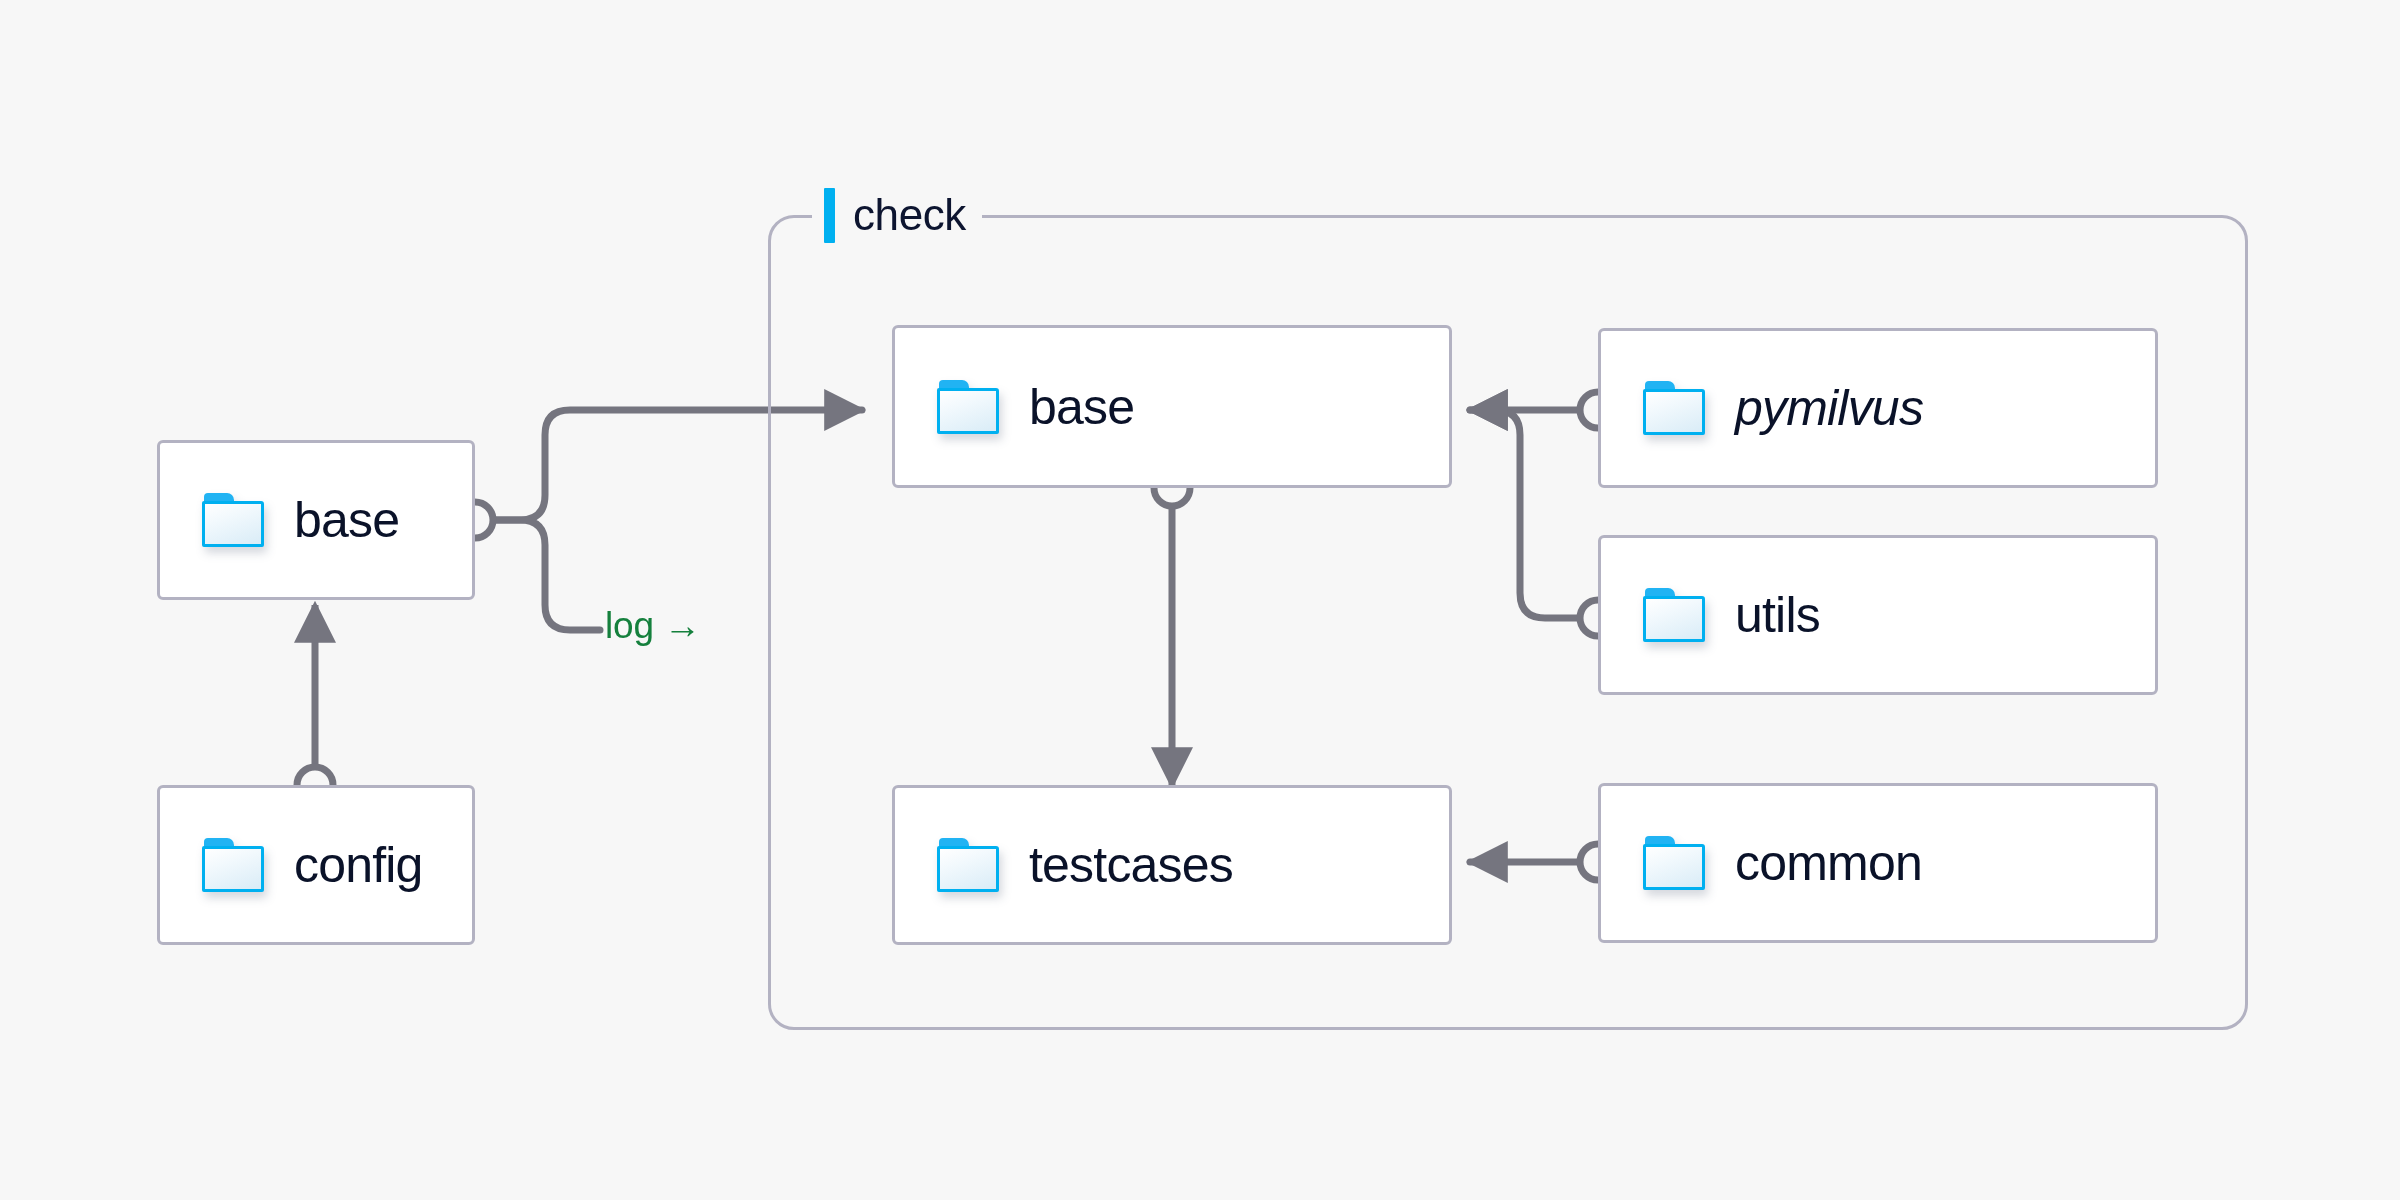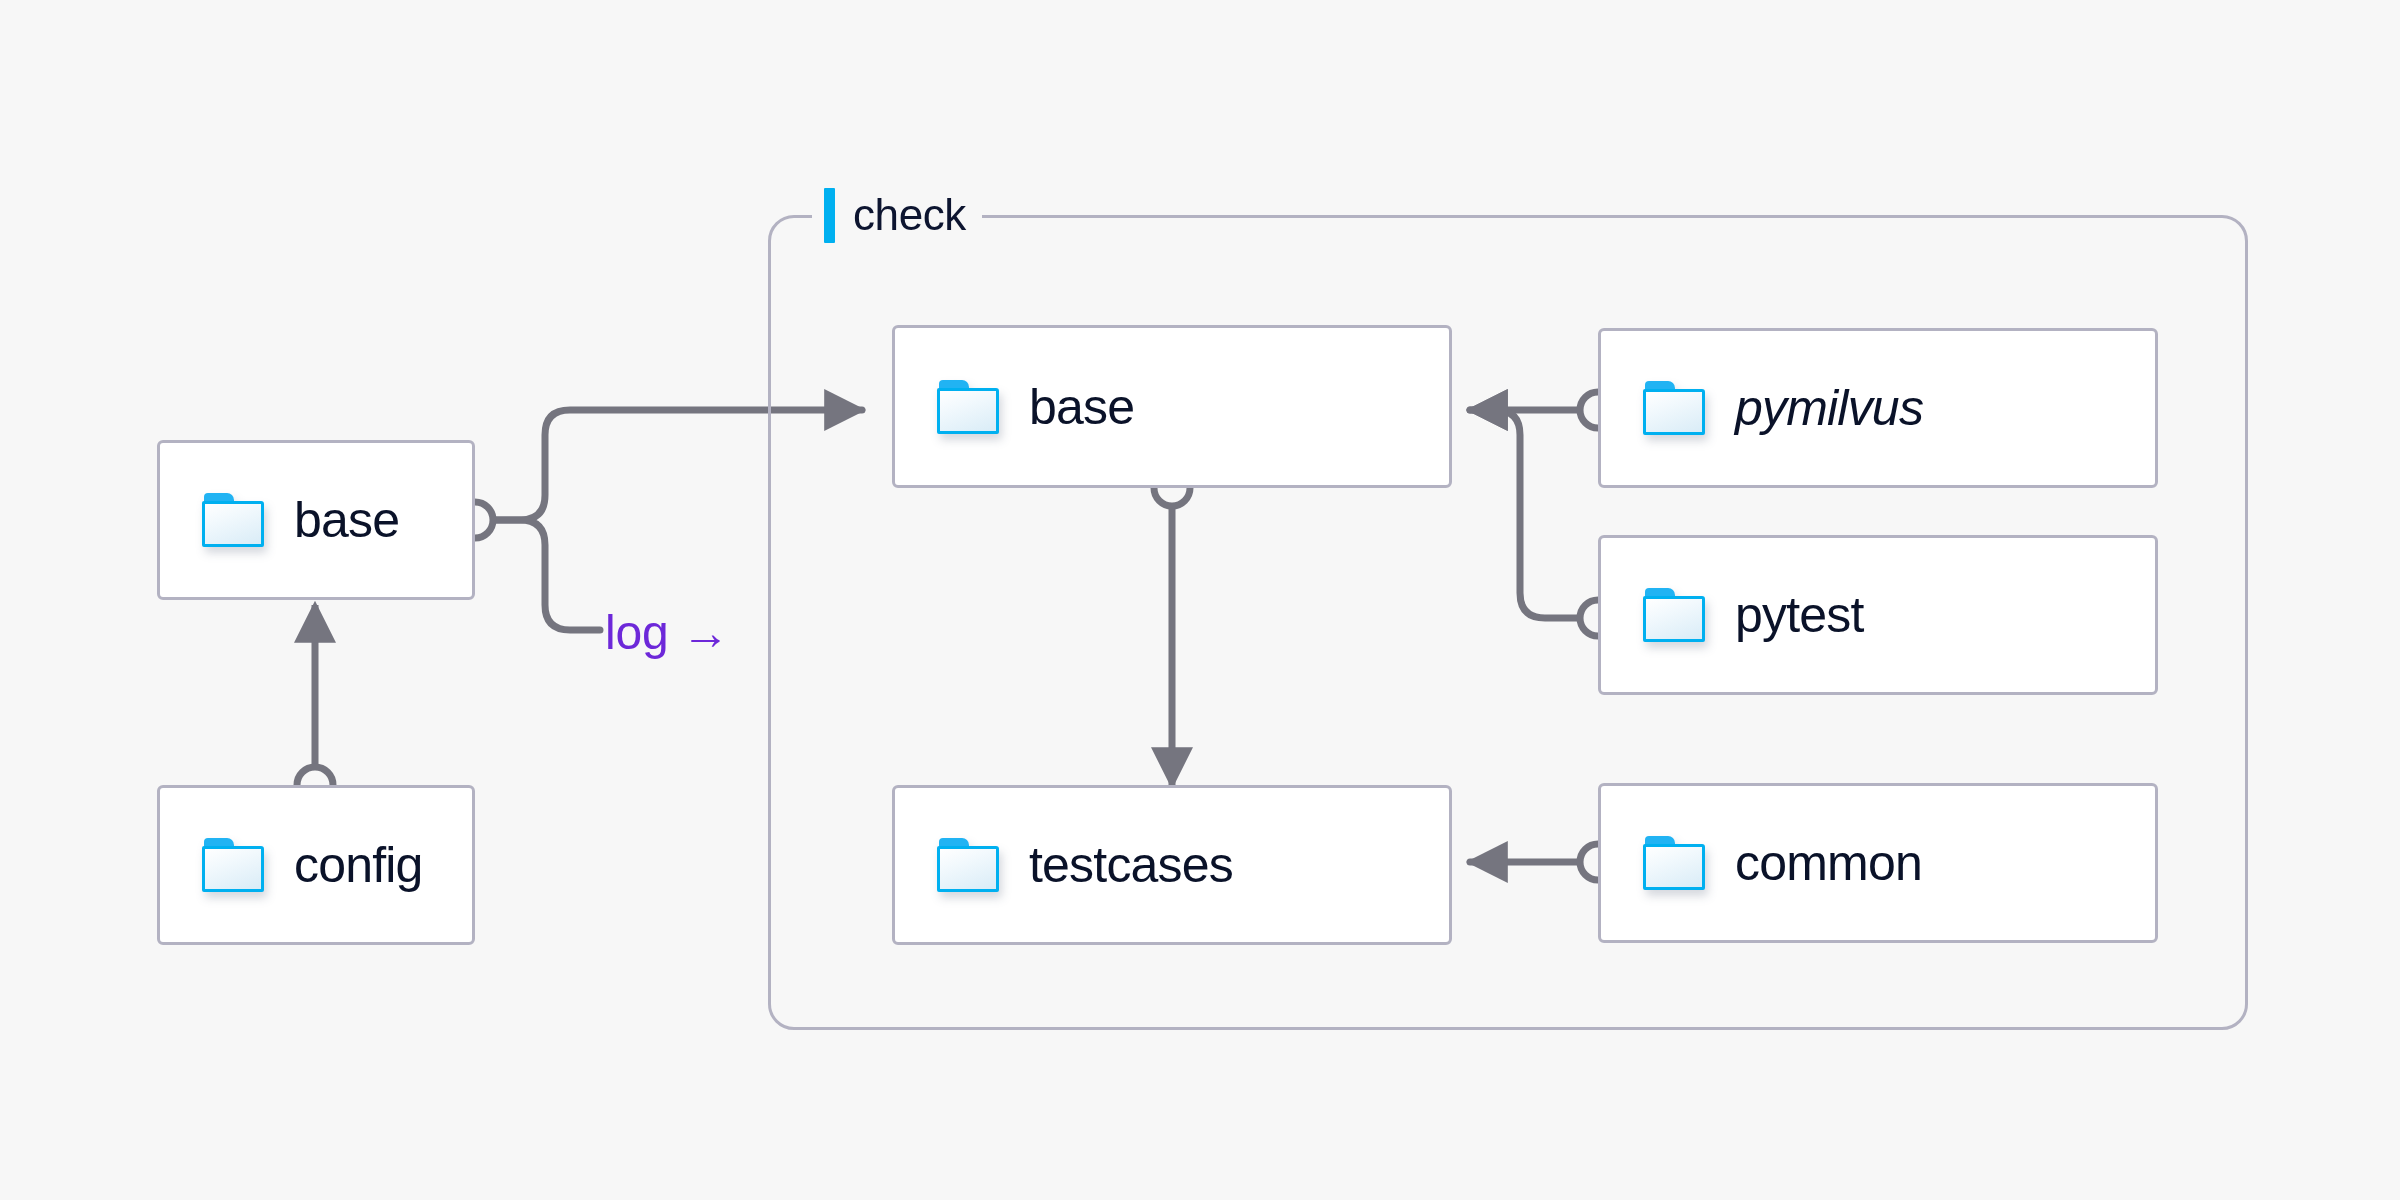--- a/index.html
+++ b/index.html
@@ -99,22 +99,22 @@
     bottom: 0;
     box-sizing: border-box;
     border: 3px solid #00b0f0;
     border-radius: 2px 3px 2px 2px;
     background: linear-gradient(160deg, #ffffff 0%, #f2f9fd 35%, #d9ecf7 100%);
   }
 
   
   .edge-label {
     position: absolute;
-    font-size: 48px;
-    color: #6d28d9;
+    font-size: 37px;
+    color: #15803d;
     letter-spacing: -0.2px;
     white-space: nowrap;
   }
 </style>
 </head>
 <body>
 
 <div id="stage">
 
   <svg id="edges" viewBox="0 0 2400 1200" xmlns="http://www.w3.org/2000/svg">
@@ -206,21 +206,21 @@
         <span class="body"></span>
     </span>
     <span class="node-label">pymilvus</span>
   </div>
 
   <div class="node" style="left:1598px; top:535px; width:560px; height:160px;">
     <span class="folder-icon">
       <span class="tab"></span>
         <span class="body"></span>
     </span>
-    <span class="node-label">pytest</span>
+    <span class="node-label">utils</span>
   </div>
 
   <div class="node" style="left:1598px; top:783px; width:560px; height:160px;">
     <span class="folder-icon">
       <span class="tab"></span>
         <span class="body"></span>
     </span>
     <span class="node-label">common</span>
   </div>
 

